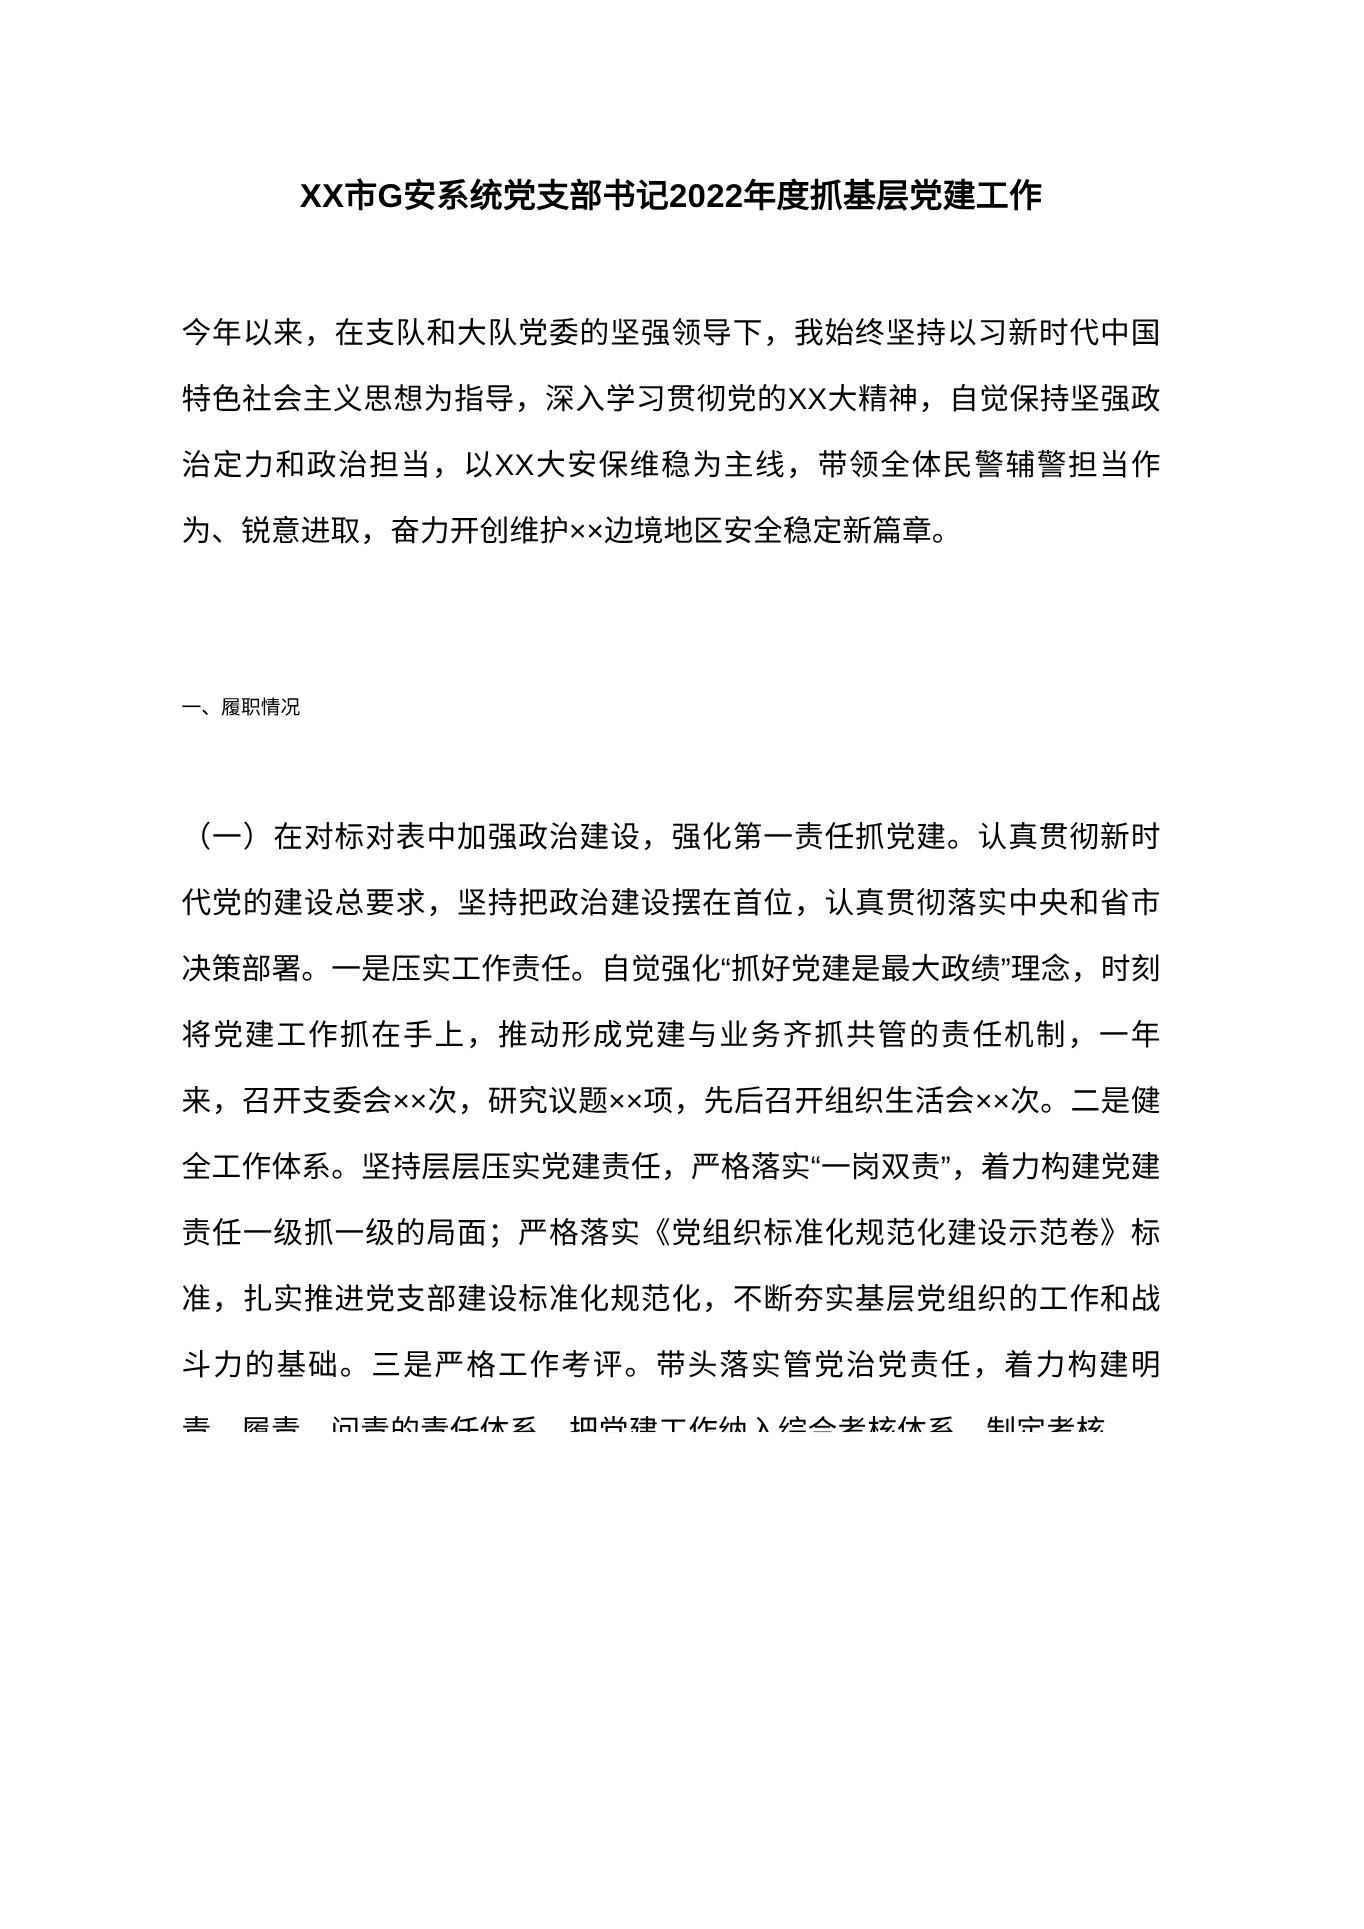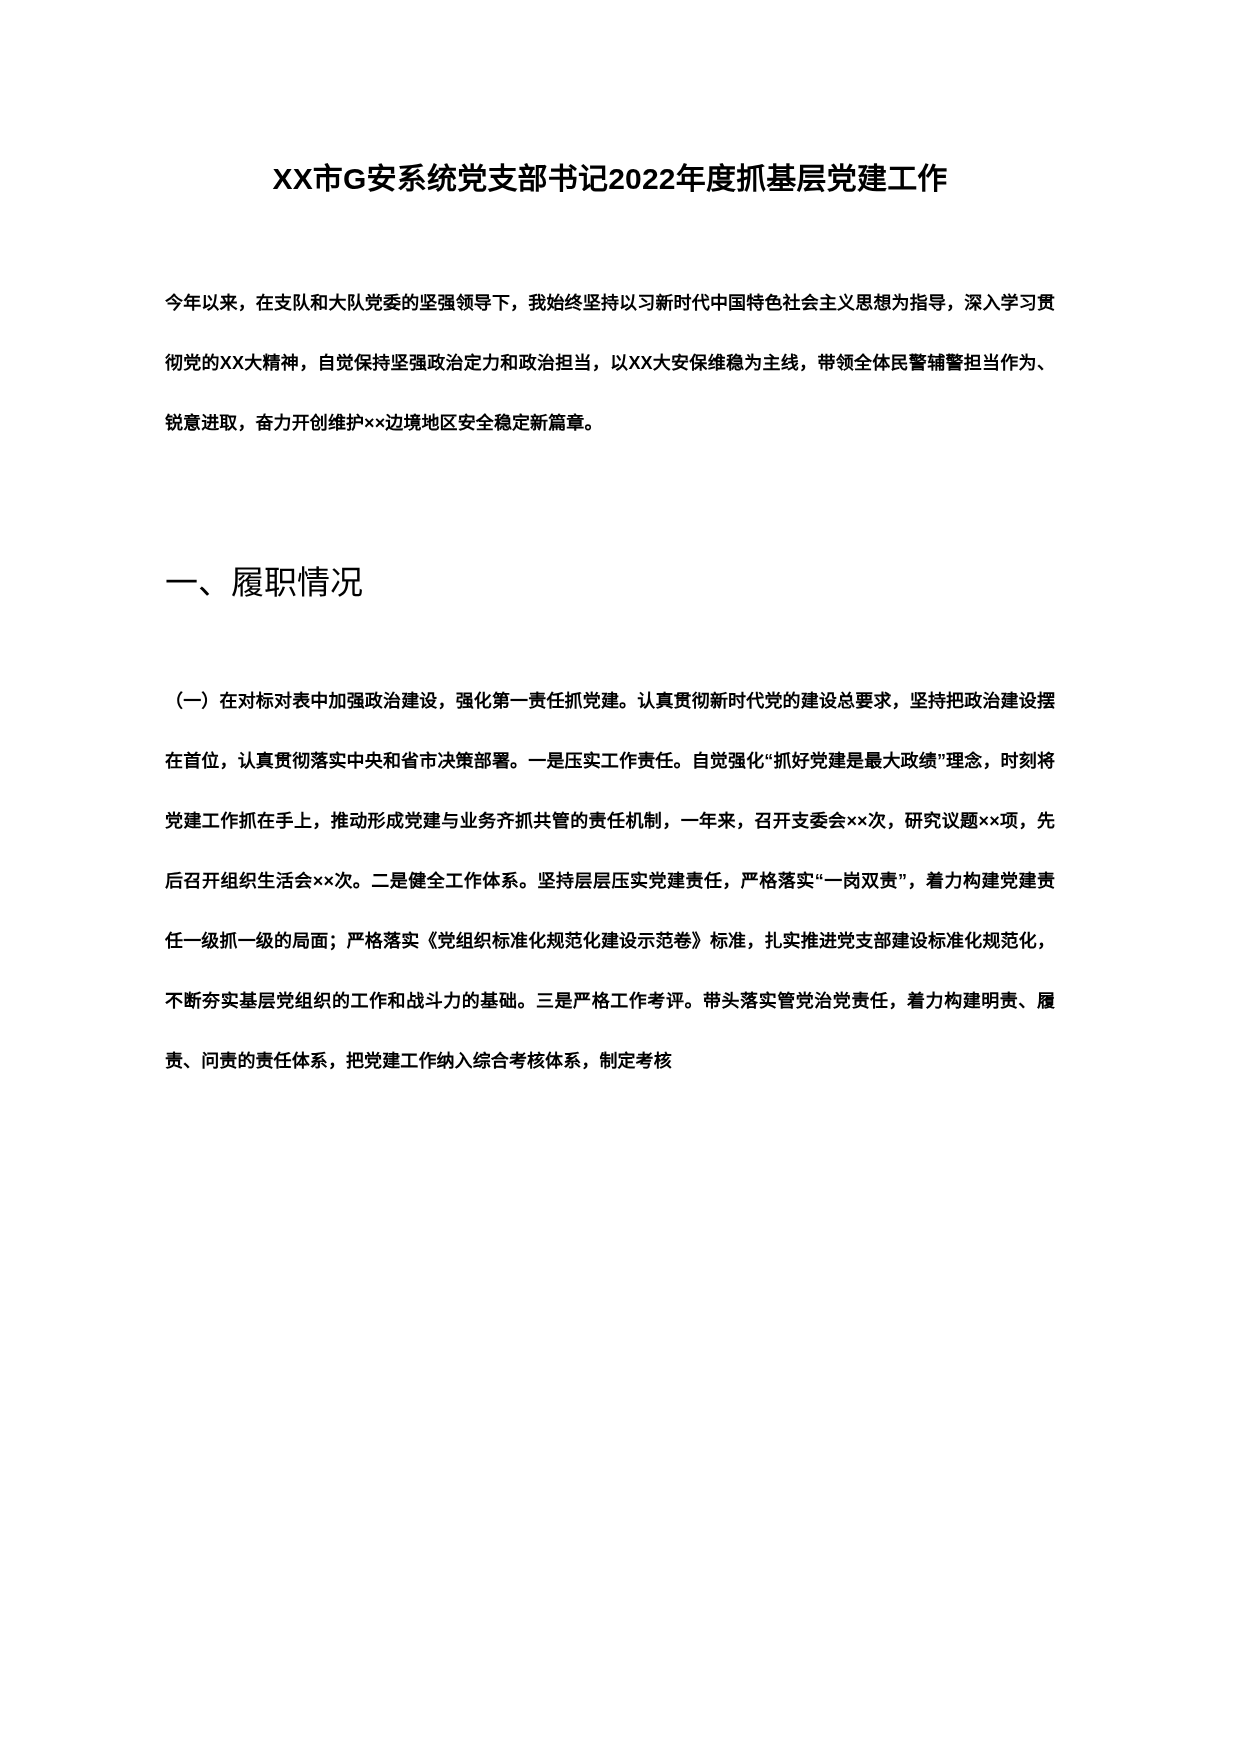--- a/index.html
+++ b/index.html
@@ -47,37 +47,37 @@
   }
 
   .title-block {
     padding-top: 145px;
   }
 
   
   .section-heading {
     margin: 0;
     padding: 0;
-    font-size: 33px;
+    font-size: 18px;
     font-weight: 400;
     line-height: 60px;
     text-align: left;
     color: #000000;
   }
 
   .heading-block {
     padding-top: 100px;
   }
 
   
   .body-paragraph {
     margin: 0;
     padding: 0;
-    font-size: 18px;
-    font-weight: 700;
+    font-size: 27px;
+    font-weight: 400;
     line-height: 60px;
     text-align: justify;
     text-justify: inter-ideograph;
     color: #000000;
     word-break: break-all;
     letter-spacing: 0.1px;
   }
 
   .para-lead {
     padding-top: 60px;

